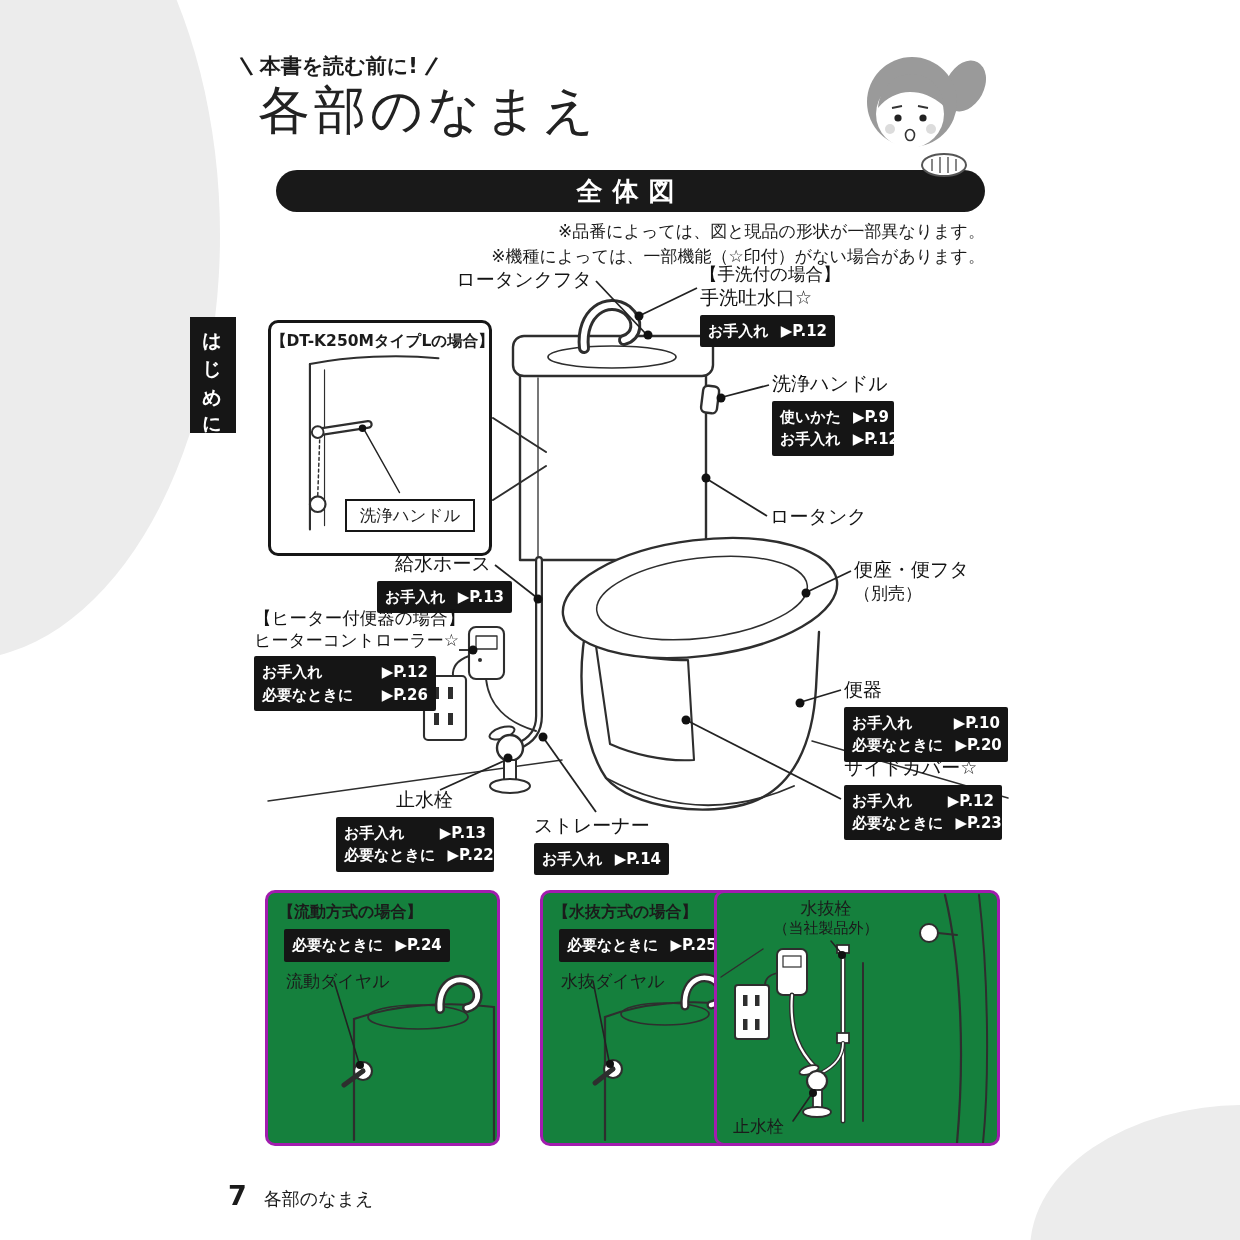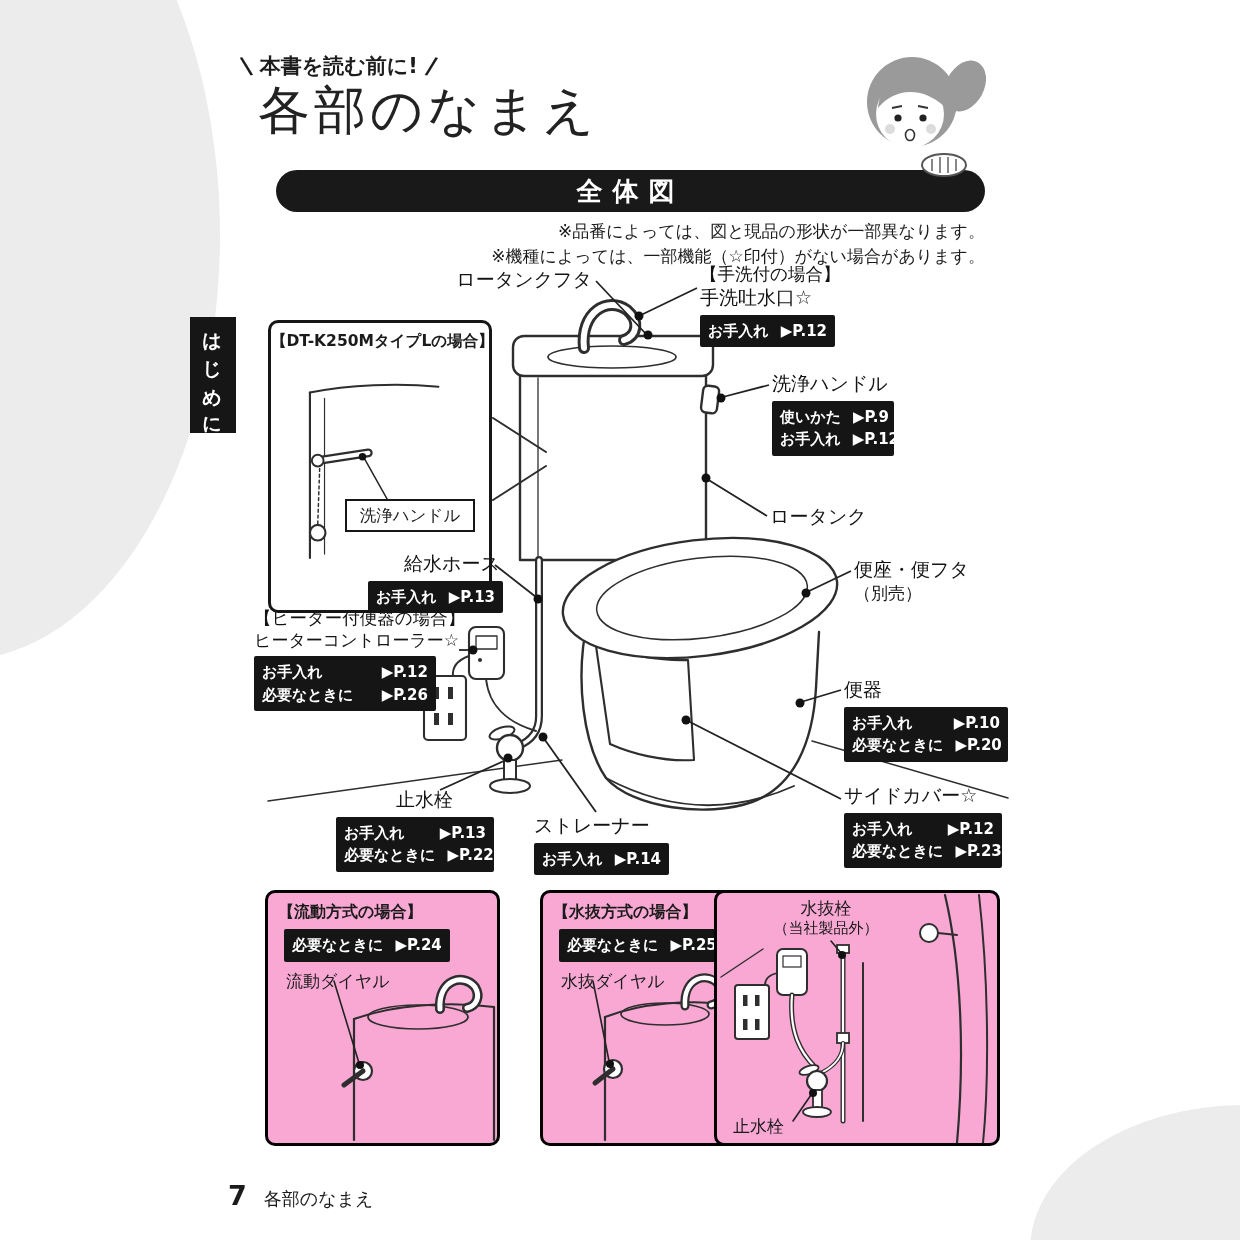--- a/index.html
+++ b/index.html
@@ -26,42 +26,42 @@
             border-radius:21px; color:#fff; display:flex; align-items:center; justify-content:center;
             font-size:26px; font-weight:bold; letter-spacing:10px; z-index:2; }
 
   .notes { position:absolute; left:400px; top:219px; width:585px; text-align:right; z-index:2;
            font-size:17px; line-height:1.45; color:#1b1b1b; }
 
   .side-tab { position:absolute; left:190px; top:317px; width:46px; height:116px; background:#161616;
               color:#fff; writing-mode:vertical-rl; text-orientation:upright; font-size:19px; font-weight:bold;
               letter-spacing:6px; display:flex; align-items:center; justify-content:center; z-index:2; }
 
-  .inset { position:absolute; left:268px; top:320px; width:224px; height:293px; border:3px solid #161616;
+  .inset { position:absolute; left:268px; top:320px; width:224px; height:236px; border:3px solid #161616;
            border-radius:10px; background:#fff; z-index:2; }
   .inset-title { position:relative; z-index:2; text-align:center; font-weight:bold; font-size:15.5px; margin-top:8px; white-space:nowrap; }
   .inset svg { position:absolute; inset:0; width:100%; height:100%; z-index:1; }
   .inset-label { position:absolute; left:74px; top:176px; width:130px; height:33px; border:2px solid #161616;
                  background:#fff; display:flex; align-items:center; justify-content:center; font-size:16.5px; z-index:2; }
 
   .co { position:absolute; z-index:3; font-size:19px; white-space:nowrap; color:#131313; }
   .co .hd { font-weight:normal; font-size:17.5px; line-height:1.25; }
   .co .lb { font-size:19px; line-height:1.25; }
   .co .lb.sm { font-size:17px; }
   .co .sub { font-size:17px; line-height:1.3; }
 
   .chip { display:inline-block; background:#151515; color:#fff; padding:5px 8px; font-size:15px;
           font-weight:bold; line-height:1.5; border-radius:2px; margin-top:5px; }
   .chip .row { display:flex; justify-content:space-between; gap:12px; white-space:nowrap; }
   .chip.w120 { width:122px; }
   .chip.w158 { width:158px; }
   .chip.w164 { width:164px; }
   .chip.w182 { width:182px; }
 
-  .panel { position:absolute; top:890px; height:256px; background:#f9a8d4; border:3px solid #000000;
+  .panel { position:absolute; top:890px; height:256px; background:#15803d; border:3px solid #a21caf;
            border-radius:10px; z-index:2; }
   .panel svg { position:absolute; left:0; top:0; width:100%; height:100%; z-index:1; }
   .panel .ptitle { position:relative; z-index:2; font-size:16px; font-weight:bold; margin:9px 0 0 10px; white-space:nowrap; }
   .panel .chip { position:relative; z-index:2; margin:6px 0 0 16px; }
   .panel .plabel { position:relative; z-index:2; font-size:17px; margin:8px 0 12px 18px; white-space:nowrap; }
   .panel .tag-top { position:absolute; z-index:2; left:34px; top:5px; width:150px; text-align:center; line-height:1.25; }
   .panel .tag-top .t1 { font-size:17px; }
   .panel .tag-top .t2 { font-size:15px; }
   .panel .tag-bottom { position:absolute; z-index:2; left:16px; top:222px; font-size:17px; }
 
@@ -234,21 +234,21 @@
 
   <div class="co" style="left:770px;top:505px;">
     <div class="lb">ロータンク</div>
   </div>
 
   <div class="co" style="left:854px;top:558px;">
     <div class="lb">便座・便フタ</div>
     <div class="sub">（別売）</div>
   </div>
 
-  <div class="co" style="left:368px;top:552px;width:132px;text-align:right;">
+  <div class="co" style="left:377px;top:552px;width:132px;text-align:center;">
     <div class="lb">給水ホース</div>
     <div class="chip">
       <div class="row">
         <span>お手入れ</span>
         <span>▶P.13</span>
       </div>
     </div>
   </div>
 
   <div class="co" style="left:254px;top:608px;">
@@ -297,21 +297,21 @@
   <div class="co" style="left:534px;top:814px;">
     <div class="lb">ストレーナー</div>
     <div class="chip">
       <div class="row">
         <span>お手入れ</span>
         <span>▶P.14</span>
       </div>
     </div>
   </div>
 
-  <div class="co" style="left:844px;top:784px;">
+  <div class="co" style="left:844px;top:756px;">
     <div class="lb">サイドカバー☆</div>
     <div class="chip w158">
       <div class="row">
         <span>お手入れ</span>
         <span>▶P.12</span>
       </div>
       <div class="row">
         <span>必要なときに</span>
         <span>▶P.23</span>
       </div>

